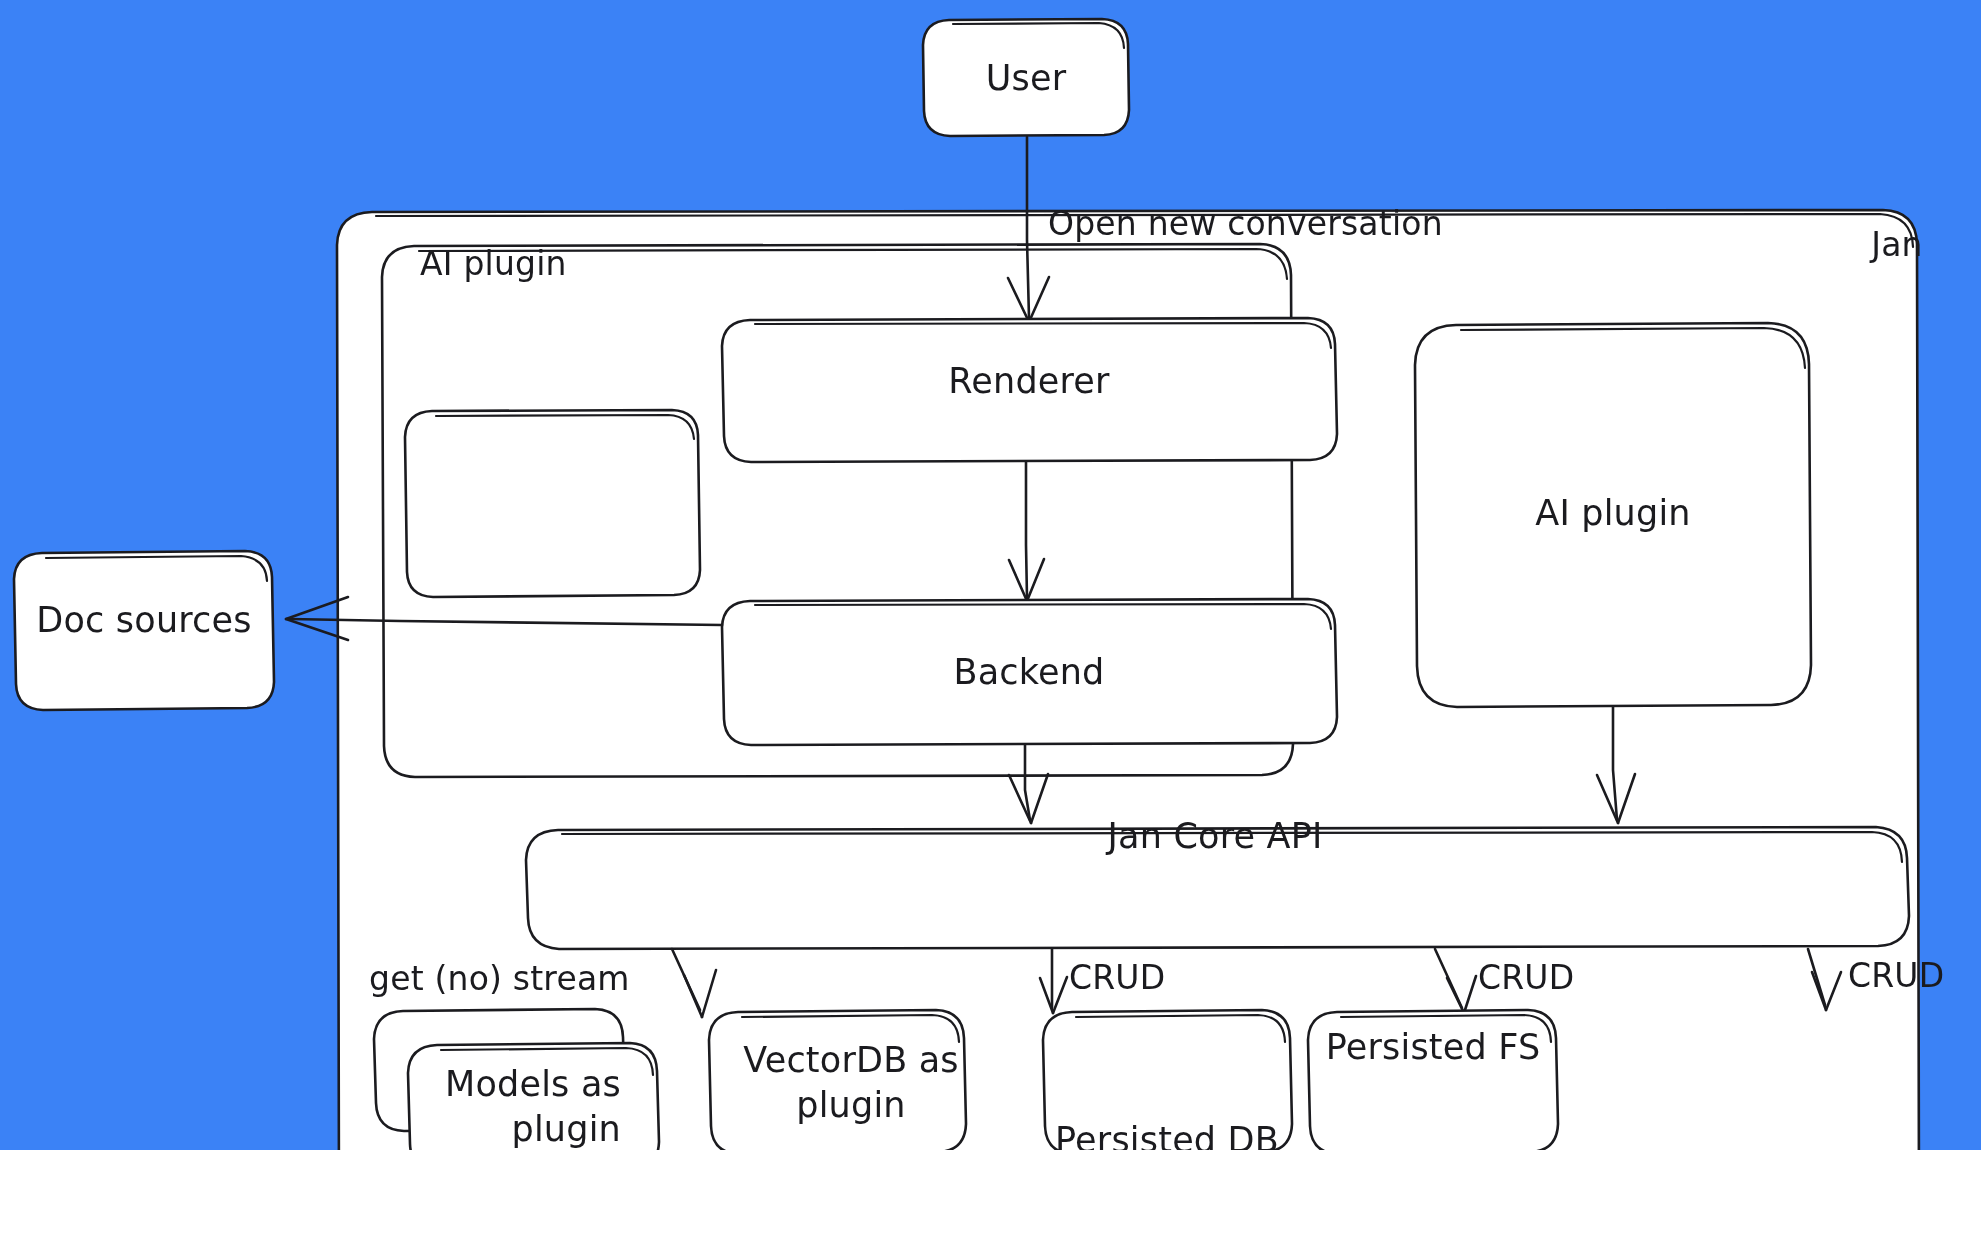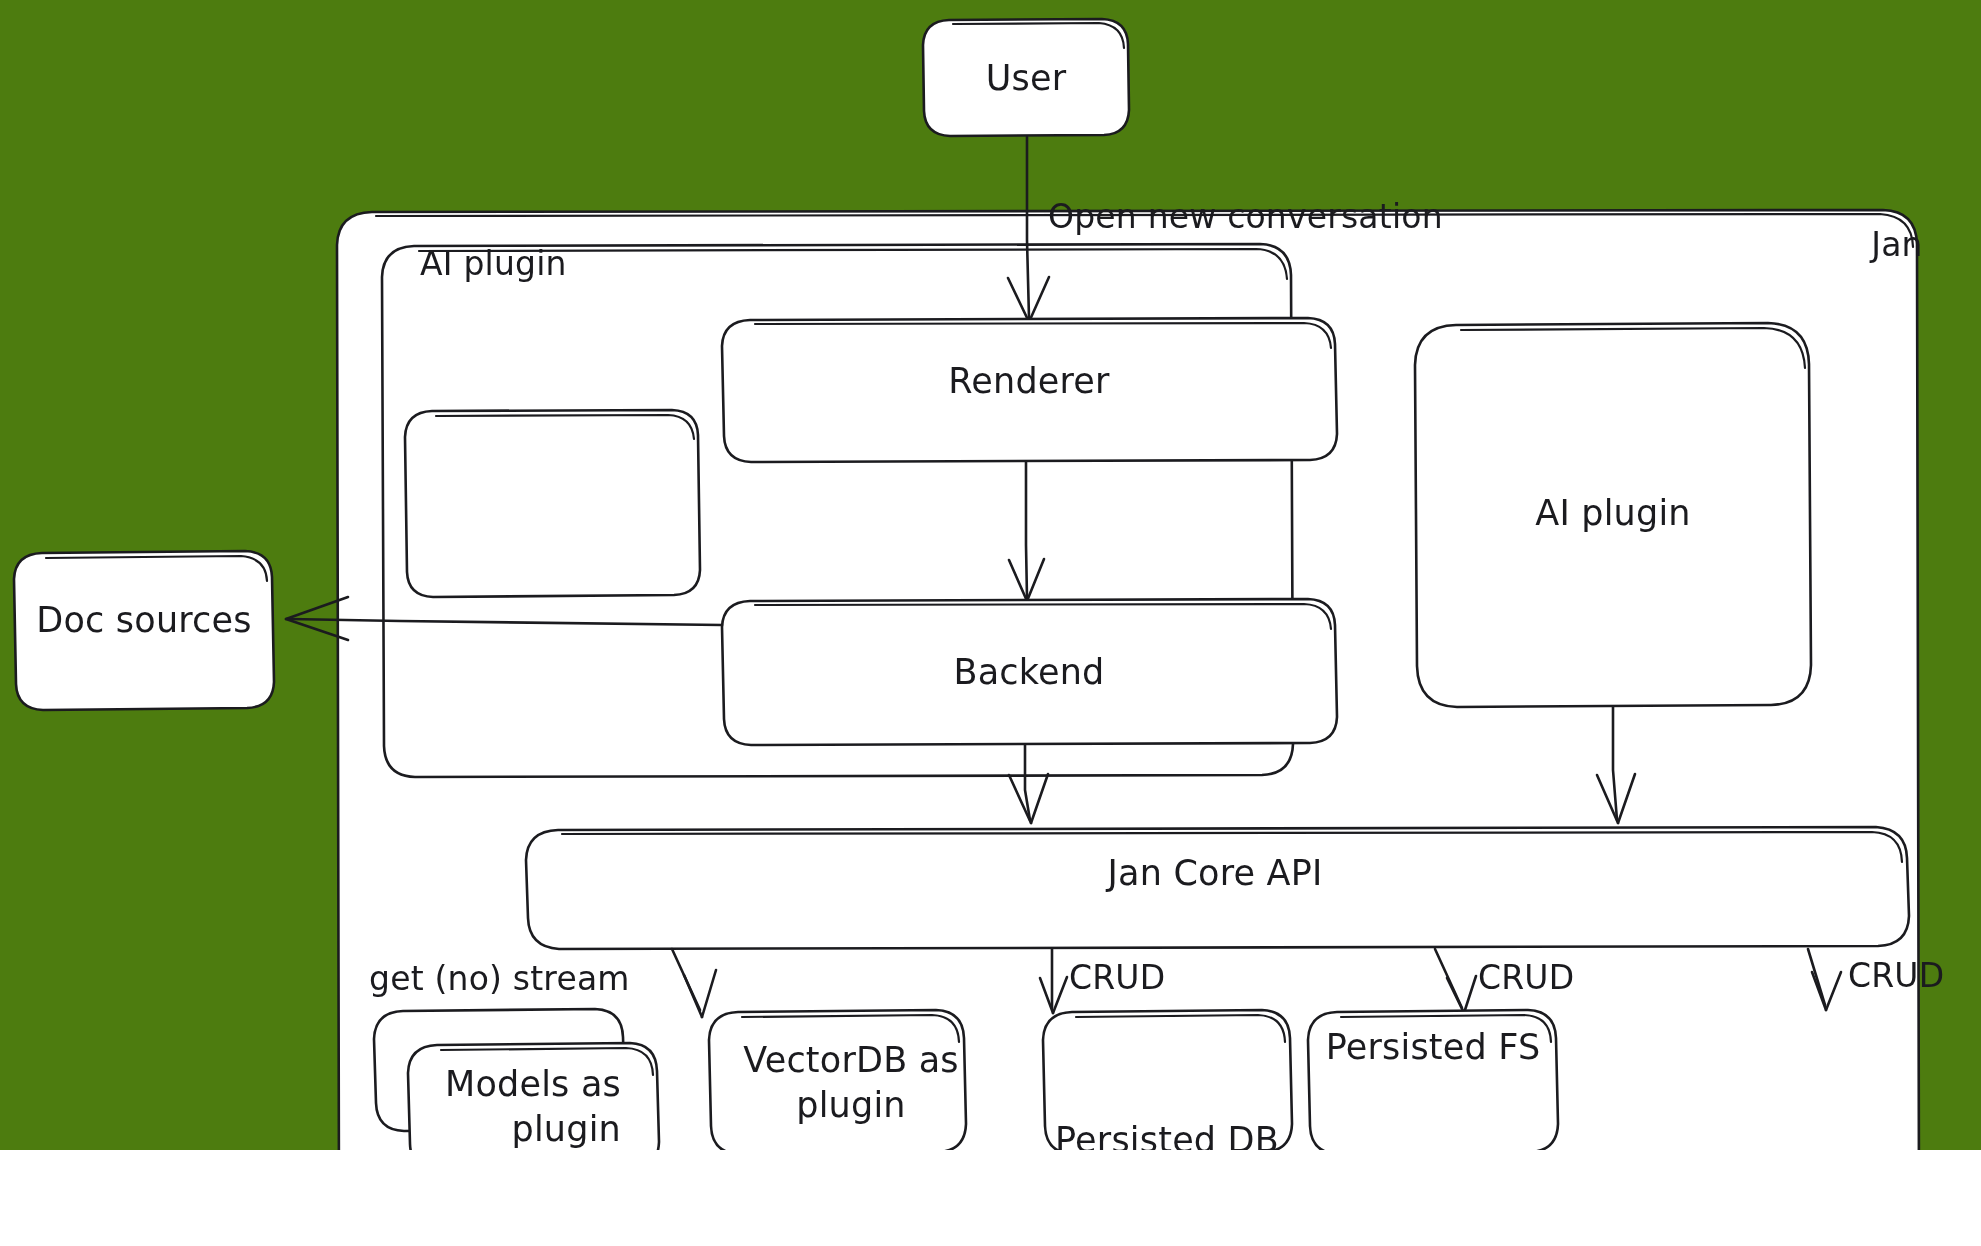--- a/index.html
+++ b/index.html
@@ -4,21 +4,21 @@
 <style>
   html, body {
     margin: 0;
     padding: 0;
     background: #ffffff;
   }
   #canvas {
     position: relative;
     width: 1981px;
     height: 1150px;
-    background: #4d7c0f;
+    background: #3b82f6;
     overflow: hidden;
     font-family: "DejaVu Sans", sans-serif;
   }
   #sketch {
     position: absolute;
     top: 0; left: 0;
     width: 1981px;
     height: 1246px;
   }
   .lbl {
@@ -176,38 +176,38 @@
     </g>
 
     <g>
       <path class="sf" d="M 1337 1012 L 1528 1010 Q 1555 1011 1556 1038 L 1558 1124 Q 1557 1151 1530 1152 L 1338 1154 Q 1311 1153 1310 1126 L 1308 1040 Q 1309 1013 1337 1012 Z"></path>
       <path class="s2" d="M 1341 1017 L 1524 1015 Q 1550 1016 1551 1042"></path>
     </g>
   </svg>
 
   <div class="lbl node-label ctr" style="left:1026px; top:78px;">User</div>
 
-  <div class="lbl edge-label" style="left:1048px; top:112px;">
+  <div class="lbl edge-label" style="left:1048px; top:119px;">
     <div>Open new conversation</div>
   </div>
 
   <div class="lbl container-label" style="left:1897px; top:224px; transform:translate(-50%,0);">Jan</div>
 
   <div class="lbl container-label" style="left:420px; top:243px;">AI plugin</div>
 
   <div class="lbl node-label ctr" style="left:1029px; top:381px;">Renderer</div>
 
   <div class="lbl node-label ctr" style="left:1029px; top:672px;">Backend</div>
 
   <div class="lbl node-label ctr" style="left:1613px; top:513px;">AI plugin</div>
 
   <div class="lbl node-label ctr" style="left:144px; top:620px;">Doc sources</div>
 
 
-  <div class="lbl node-label ctr" style="left:1215px; top:873px;">Jan Core API</div>
+  <div class="lbl node-label ctr" style="left:1215px; top:836px;">Jan Core API</div>
 
   <div class="lbl edge-label" style="left:369px; top:958px;">get (no) stream</div>
 
   <div class="lbl edge-label" style="left:1069px; top:957px;">CRUD</div>
 
   <div class="lbl edge-label" style="left:1478px; top:957px;">CRUD</div>
 
   <div class="lbl edge-label" style="left:1848px; top:955px;">CRUD</div>
 
   <div class="lbl node-label ctr" style="left:533px; top:1107px; white-space:pre-line;text-align:right;">Models as

